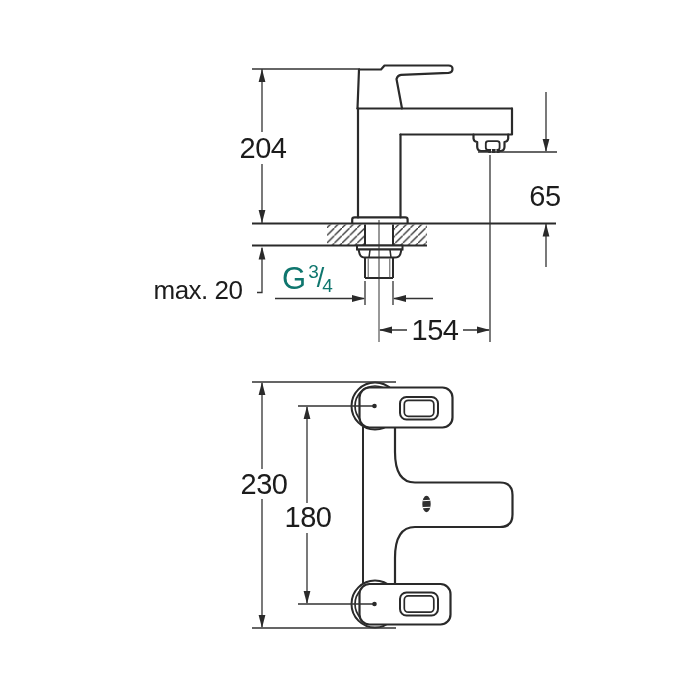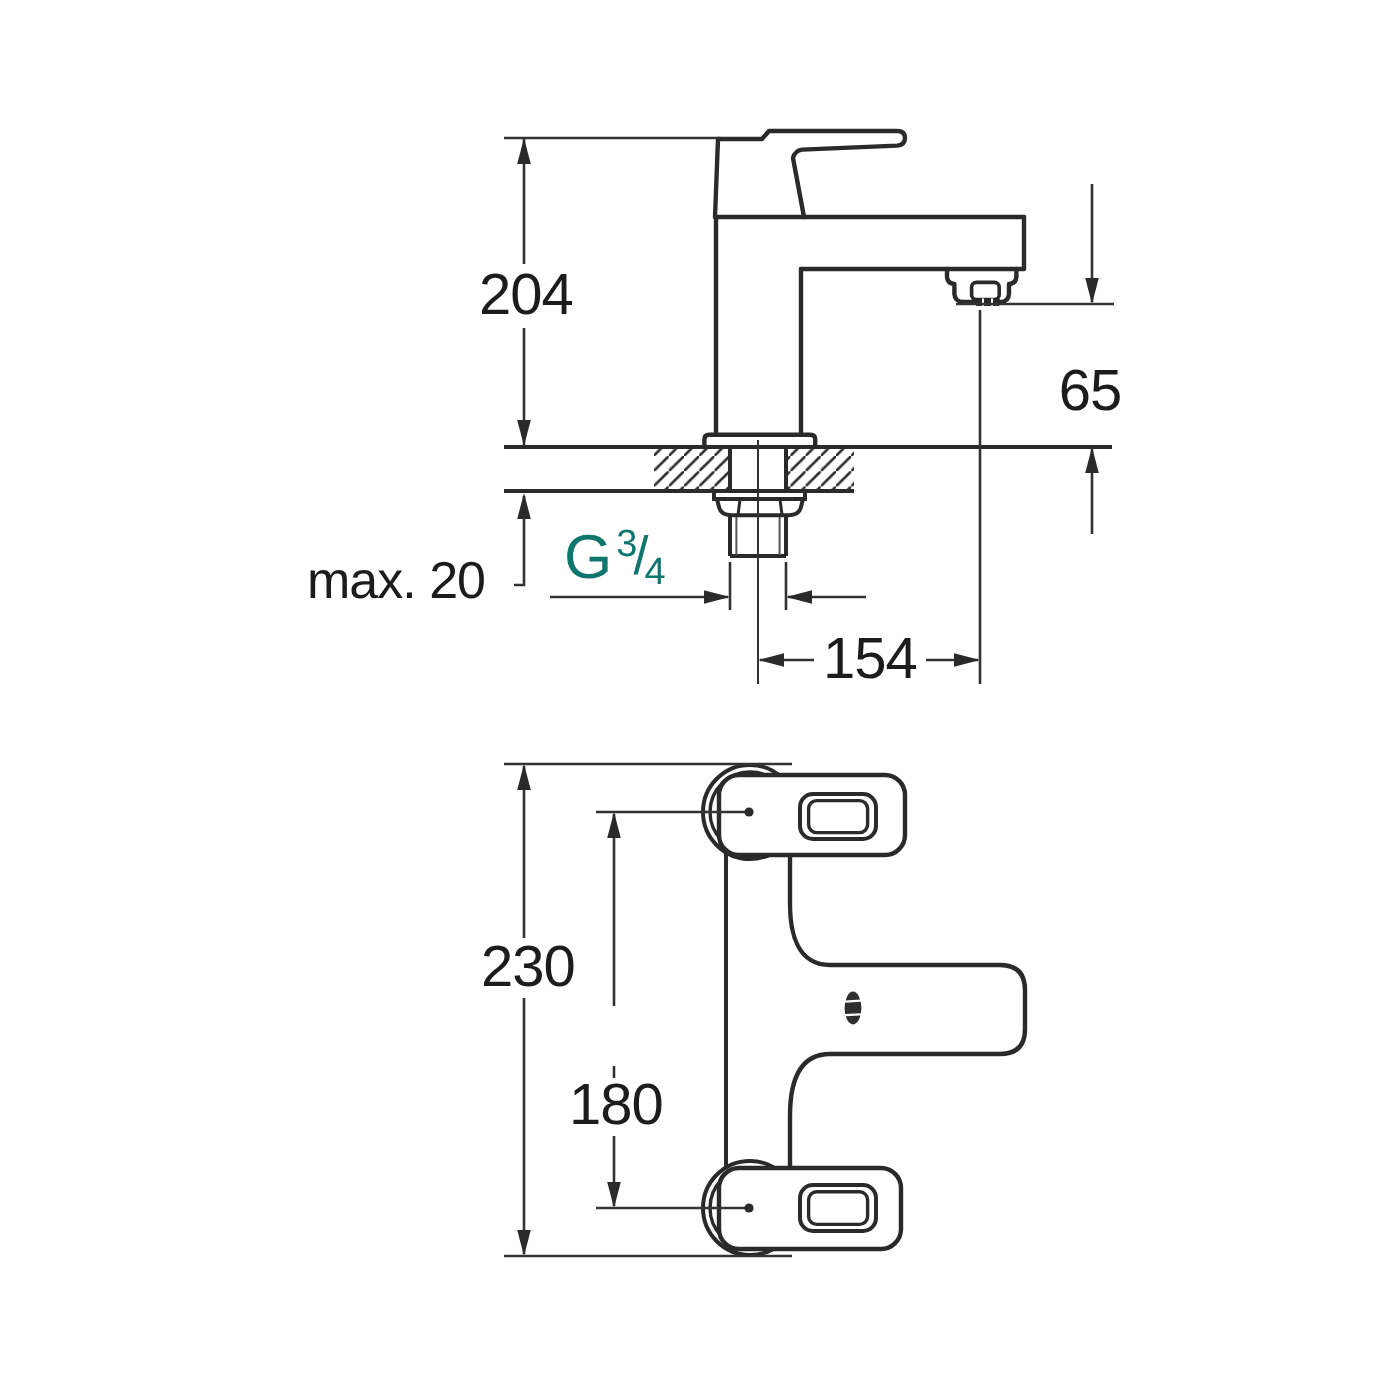--- a/index.html
+++ b/index.html
@@ -143,15 +143,15 @@
   <div class="dim-label small" style="left:139px;top:265px;width:118px;">max. 20</div>
 
   <div class="thread-label">
     <span class="g">G</span><span class="num">3</span><span class="slash">/</span><span class="den">4</span>
   </div>
 
   <div class="dim-label" style="left:407px;top:316px;width:56px;">154</div>
 
   <div class="dim-label" style="left:237px;top:470px;width:54px;">230</div>
 
-  <div class="dim-label" style="left:281px;top:503px;width:54px;margin-top:36px;">180</div>
+  <div class="dim-label" style="left:281px;top:503px;width:54px;">180</div>
 
 </div>
 
 </body></html>

